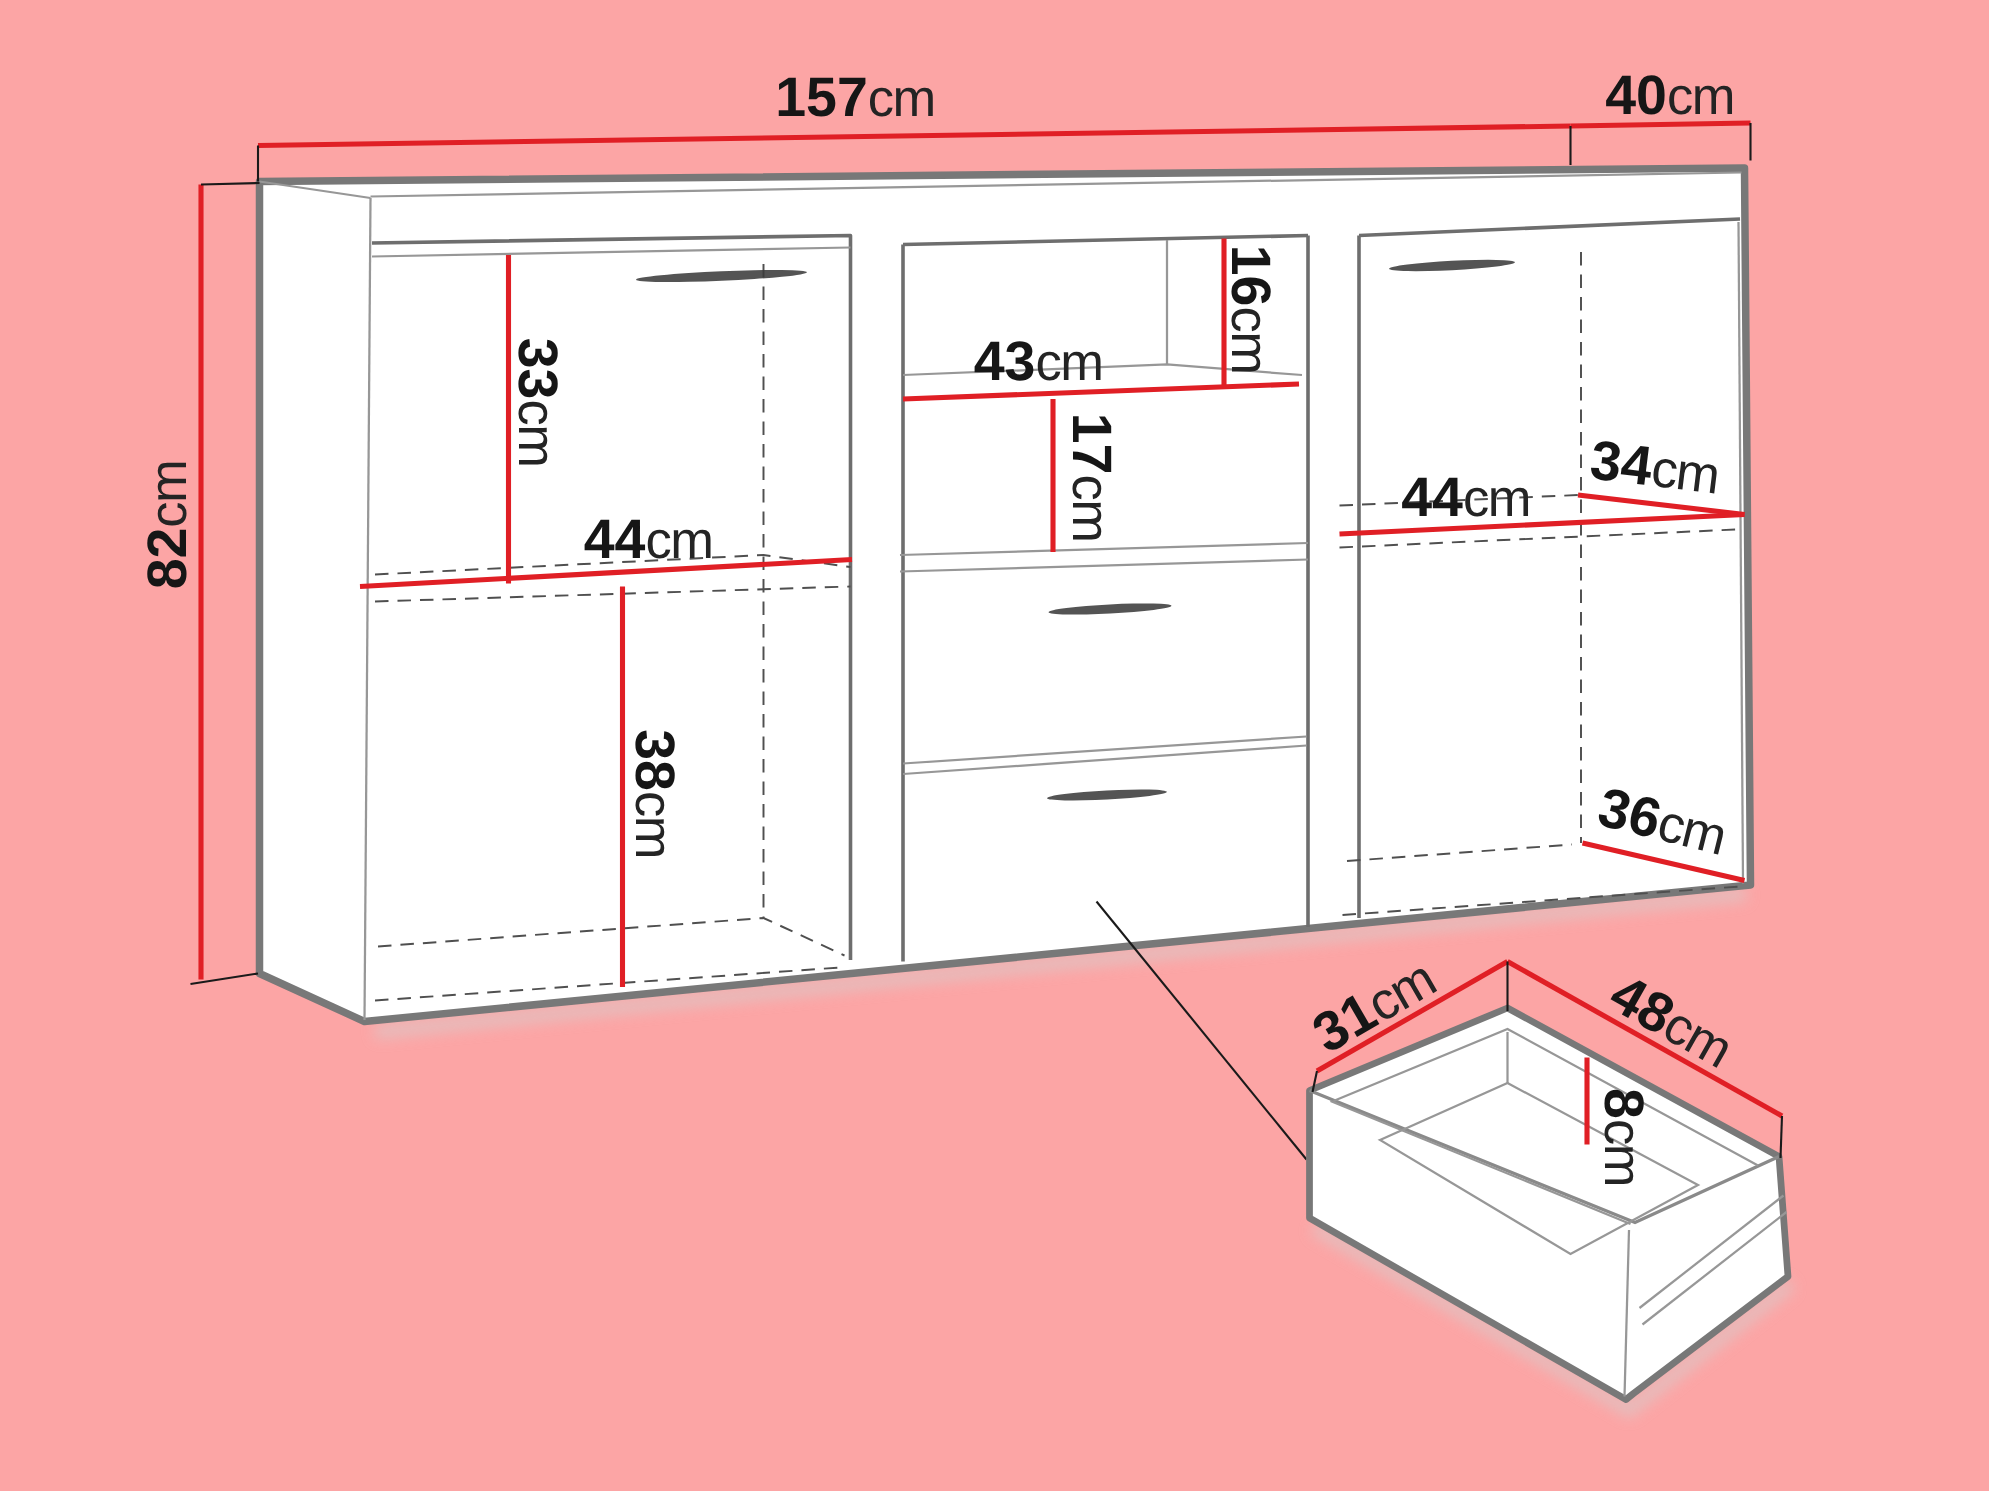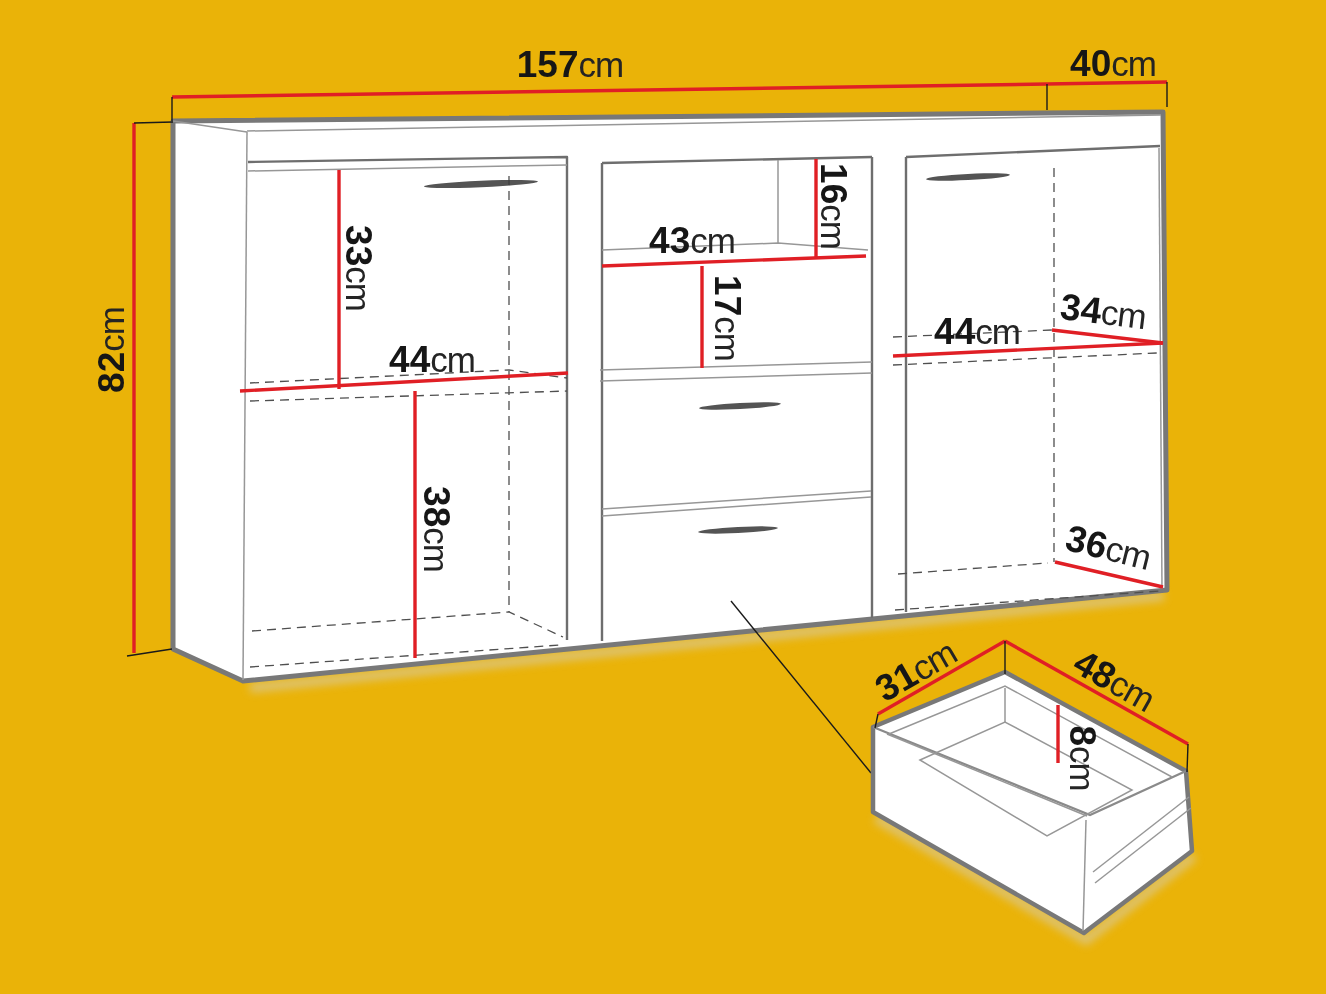--- a/index.html
+++ b/index.html
@@ -1,16 +1,16 @@
 <!DOCTYPE html>
 <html><head>
 <meta charset="utf-8">
 <style>
   html,body{margin:0;padding:0;background:#ffffff;}
-  .stage{position:relative;width:1326px;height:994px;background:#eab308;overflow:hidden;
+  .stage{position:relative;width:1326px;height:994px;background:#fca5a5;overflow:hidden;
          font-family:"Liberation Sans", sans-serif;}
   svg{display:block;}
   .outer{fill:#ffffff;stroke:#787878;stroke-width:5;stroke-linejoin:round;}
   .openedge{fill:none;stroke:#6e6e6e;stroke-width:2.4;stroke-linejoin:round;}
   .thin{fill:none;stroke:#979797;stroke-width:1.5;}
   .dash{fill:none;stroke:#4f4f4f;stroke-width:1.3;stroke-dasharray:9 6;}
   .red{fill:none;stroke:#e01f25;stroke-width:3.4;stroke-linecap:butt;}
   .tick{fill:none;stroke:#1a1a1a;stroke-width:1.4;}
   .leader{fill:none;stroke:#1a1a1a;stroke-width:1.4;}
   .handle{fill:#3c3c3c;opacity:.88;}

